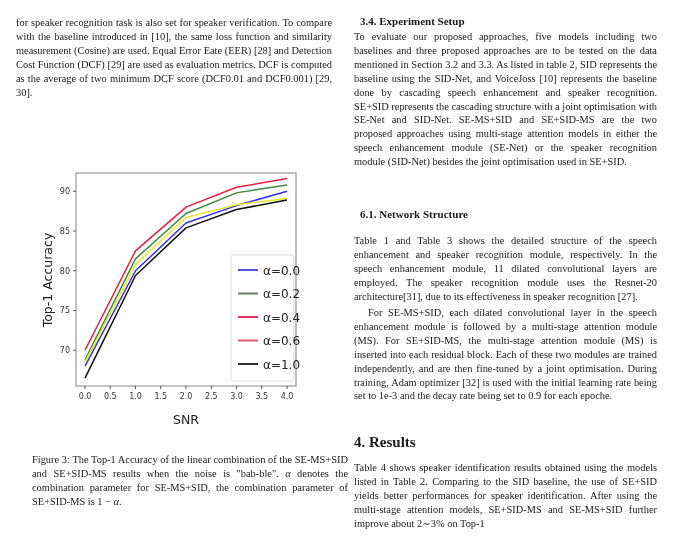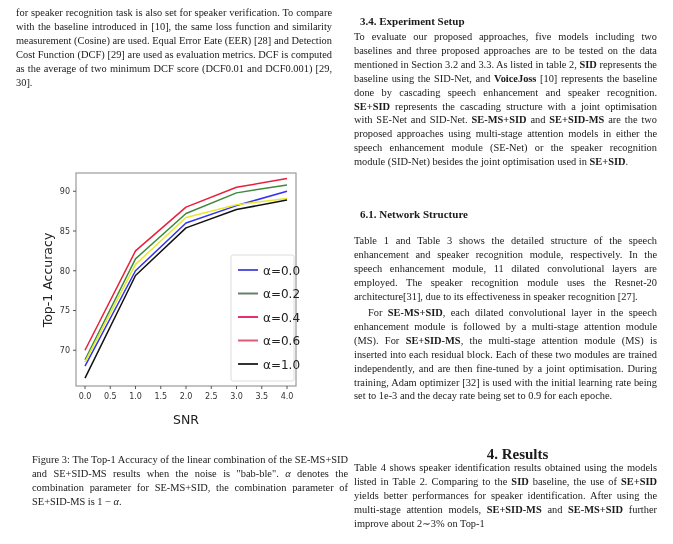--- a/index.html
+++ b/index.html
@@ -3,26 +3,26 @@
 <meta charset="utf-8">
 <style>
   html, body { margin: 0; padding: 0; background: #ffffff; }
   body { width: 673px; height: 544px; position: relative; overflow: hidden;
          font-family: "Liberation Serif", "DejaVu Serif", serif; color: #1a1a1a; }
   .col { position: absolute; top: 0; }
   .col-left { left: 16px; width: 316px; }
   .col-right { left: 354px; width: 303px; }
   p.body { margin: 0; font-size: 10.4px; line-height: 13.9px; text-align: justify; }
   p.indent { text-indent: 14px; }
-  .para-top { position: absolute; top: 6px; left: 0; width: 316px; }
+  .para-top { position: absolute; top: 16px; left: 0; width: 316px; }
   .caption { position: absolute; top: 437px; left: 0; width: 316px; font-size: 10.4px; line-height: 13.9px; text-align: justify; margin: 16px; }
   h3.sec { margin: 6px; font-size: 11px; font-weight: bold; line-height: 14px; }
-  h2.main { margin: 12px; font-size: 15px; font-weight: bold; text-align: center; line-height: 18px; }
+  h2.main { margin: 0; font-size: 15px; font-weight: bold; text-align: left; line-height: 18px; }
   .abs { position: absolute; left: 0; width: 303px; }
-  b { font-weight: bold; }
+  b { font-weight: normal; }
   .chart-wrap { position: absolute; left: 16px; top: 168px; width: 280px; height: 262px; }
   svg text { font-family: "DejaVu Sans", "Liberation Sans", sans-serif; }
 </style>
 </head>
 <body>
 
 <div class="col col-left">
   <p class="body para-top">for speaker recognition task is also set for speaker verification. To compare with the baseline introduced in [10], the same loss function and similarity measurement (Cosine) are used. Equal Error Eate (EER) [28] and Detection Cost Function (DCF) [29] are used as evaluation metrics. DCF is computed as the average of two minimum DCF score (DCF0.01 and DCF0.001) [29, 30].</p>
 
   <div class="chart-wrap">

